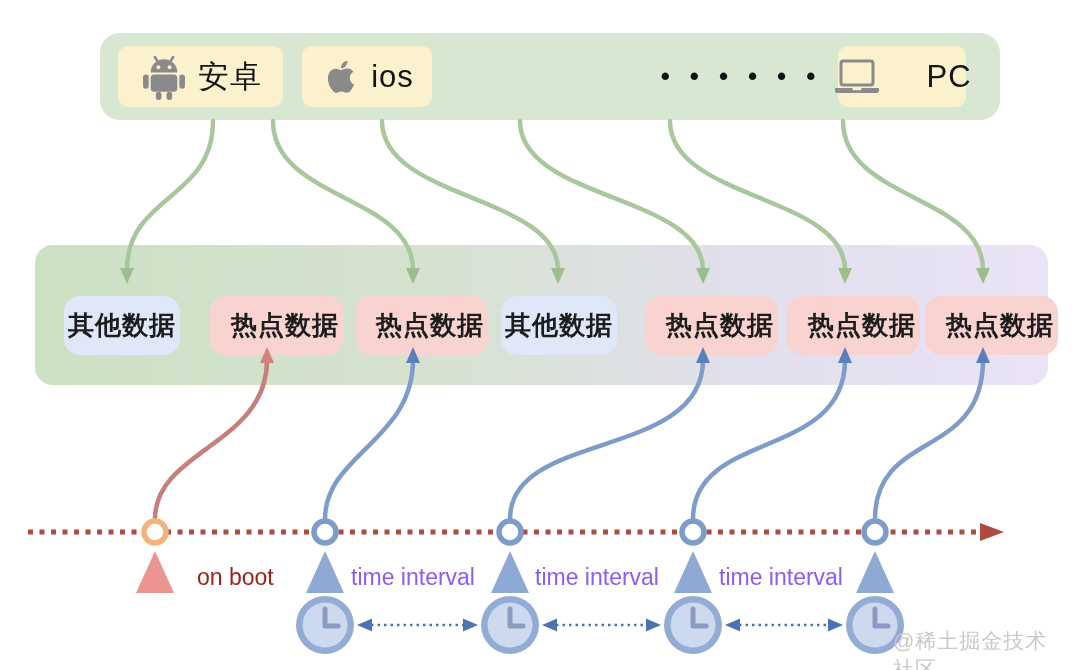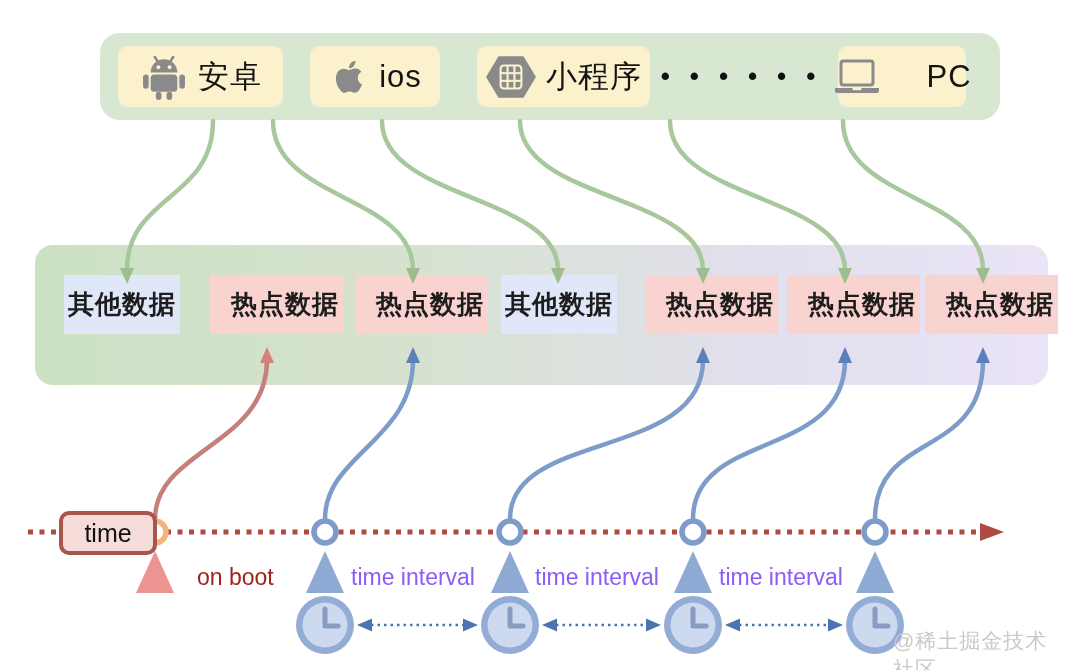--- a/index.html
+++ b/index.html
@@ -7,31 +7,31 @@
           font-family:"Liberation Sans","DejaVu Sans",sans-serif;}
 
   
   #platform-bar{position:absolute;left:100px;top:33px;width:900px;height:87px;
                 background:#d8e7d2;border-radius:20px;}
   .pitem{position:absolute;top:13px;height:61px;background:#fbf2cd;border-radius:10px;
          display:flex;align-items:center;justify-content:center;gap:9px;}
   .pitem .plabel{font-size:31px;font-weight:500;color:#141414;letter-spacing:1px;}
   .pitem svg{flex:0 0 auto;}
   #item-android{left:18px;width:165px;}
-  #item-ios{left:210px;width:130px;}
+  #item-ios{left:202px;width:130px;}
   #item-mini{left:377px;width:173px;}
   #item-pc{left:738px;width:128px;gap:44px;}
   #dots{position:absolute;left:548px;top:0;width:180px;height:87px;display:flex;
         align-items:center;justify-content:center;background:none;}
   #dots span{font-size:26px;font-weight:bold;color:#111;letter-spacing:20px;padding-left:20px;}
 
   
   #data-band{position:absolute;left:35px;top:245px;width:1013px;height:140px;border-radius:18px;
              background:linear-gradient(90deg,#cce1c4 0%,#d6e2cf 38%,#e2dfee 72%,#eae4f6 100%);}
-  .dbox{position:absolute;top:275px;height:59px;width:116px;border-radius:0;
+  .dbox{position:absolute;top:296px;height:59px;width:116px;border-radius:16px;
         display:flex;align-items:center;justify-content:center;
         font-size:26px;font-weight:600;color:#1d1d1d;letter-spacing:1px;}
   .dbox.other{background:#dfe7f8;}
   .dbox.hot{background:#f8d3cf;padding-left:17px;}
   #dbox1{left:64px;} #dbox2{left:210px;} #dbox3{left:355px;} #dbox4{left:501px;}
   #dbox5{left:645px;} #dbox6{left:787px;} #dbox7{left:925px;}
 
   
   #overlay{position:absolute;left:0;top:0;width:1080px;height:670px;pointer-events:none;}
 
@@ -72,31 +72,20 @@
       <span class="plabel">安卓</span>
     </div>
 
     <div class="pitem" id="item-ios">
       <svg width="42" height="46" viewBox="0 0 24 24">
         <path fill="#8a8a8a" d="M17.05 12.54c-.03-2.34 1.91-3.46 2-3.52-1.09-1.59-2.78-1.81-3.38-1.83-1.44-.15-2.8.85-3.53.85-.72 0-1.85-.83-3.04-.81-1.56.02-3 .91-3.8 2.3-1.62 2.81-.41 6.96 1.16 9.24.77 1.12 1.69 2.37 2.9 2.32 1.16-.05 1.6-.75 3-.75s1.8.75 3.03.73c1.25-.02 2.04-1.14 2.8-2.26.88-1.29 1.24-2.54 1.26-2.61-.03-.01-2.42-.93-2.4-3.66zM14.72 5.7c.64-.78 1.07-1.86.95-2.94-.92.04-2.03.61-2.69 1.39-.59.69-1.11 1.79-.97 2.85 1.03.08 2.07-.52 2.71-1.3z"></path>
       </svg>
       <span class="plabel">ios</span>
     </div>
 
-    <div class="pitem" id="item-mini">
-      <svg width="52" height="46" viewBox="0 0 50 44">
-        <polygon points="13,2 37,2 49,22 37,42 13,42 1,22" fill="#8a8a8a"></polygon>
-        <rect x="15" y="11" width="20" height="22" rx="3" fill="none" stroke="#fbf2cd" stroke-width="2"></rect>
-        <line x1="21.7" y1="11" x2="21.7" y2="33" stroke="#fbf2cd" stroke-width="2"></line>
-        <line x1="28.3" y1="11" x2="28.3" y2="33" stroke="#fbf2cd" stroke-width="2"></line>
-        <line x1="15" y1="18.3" x2="35" y2="18.3" stroke="#fbf2cd" stroke-width="2"></line>
-        <line x1="15" y1="25.7" x2="35" y2="25.7" stroke="#fbf2cd" stroke-width="2"></line>
-      </svg>
-      <span class="plabel">小程序</span>
-    </div>
 
     <div id="dots">
       <span>••••••</span>
     </div>
 
     <div class="pitem" id="item-pc">
       <svg width="50" height="38" viewBox="0 0 50 36">
         <rect x="9" y="2" width="32" height="24" rx="2.5" fill="none" stroke="#8a8a8a" stroke-width="3"></rect>
         <path d="M3 29 h44 v2.5 a2.5 2.5 0 0 1 -2.5 2.5 H5.5 A2.5 2.5 0 0 1 3 31.5 z" fill="#8a8a8a"></path>
         <rect x="20.5" y="29" width="9" height="2.2" fill="#fbf2cd"></rect>
@@ -195,20 +184,19 @@
     <g fill="#4d74b0">
       <polygon points="357,625 372,618.5 372,631.5"></polygon>
         <polygon points="478,625 463,618.5 463,631.5"></polygon>
       <polygon points="542,625 557,618.5 557,631.5"></polygon>
         <polygon points="661,625 646,618.5 646,631.5"></polygon>
       <polygon points="725,625 740,618.5 740,631.5"></polygon>
         <polygon points="843,625 828,618.5 828,631.5"></polygon>
     </g>
   </svg>
 
-  <div id="time-label">time</div>
   <div class="tl-text" id="on-boot">on boot</div>
   <div class="tl-text interval" id="int1">time interval</div>
   <div class="tl-text interval" id="int2">time interval</div>
   <div class="tl-text interval" id="int3">time interval</div>
 
   <div id="watermark">@稀土掘金技术社区</div>
 </div>
 
 </body></html>

